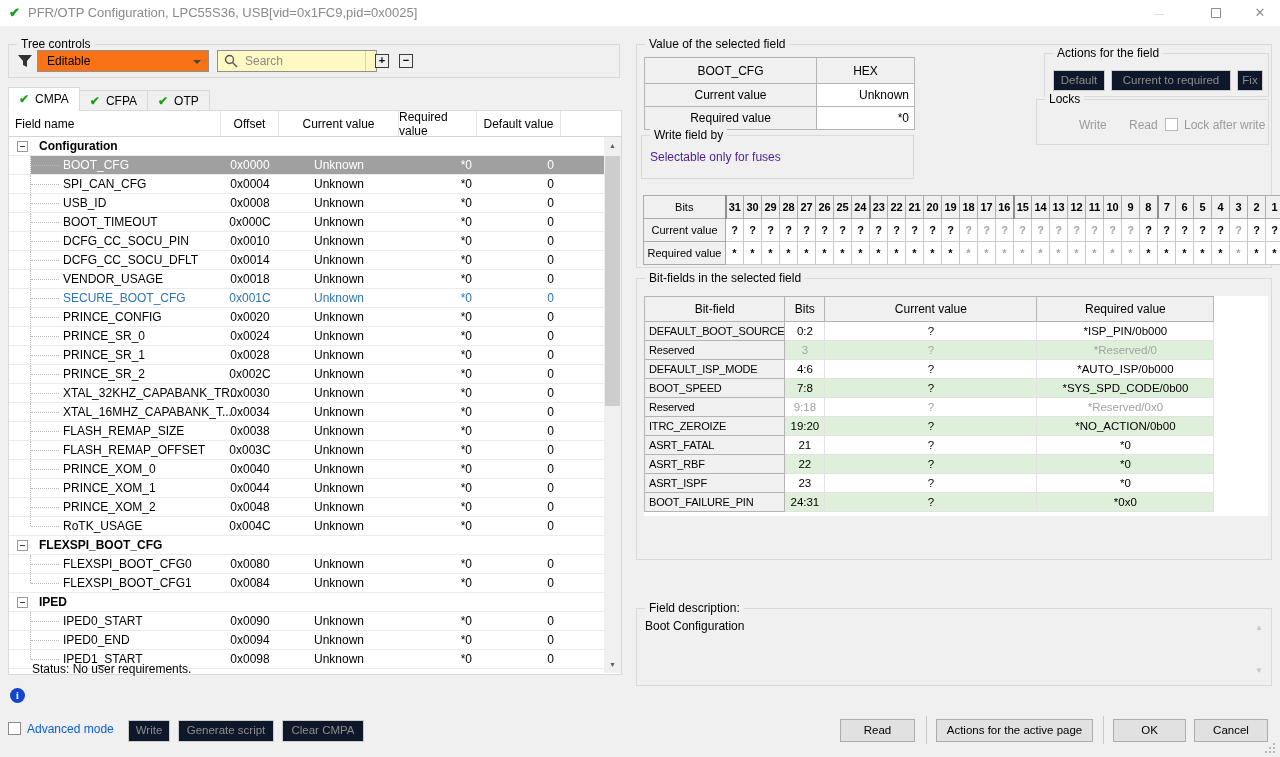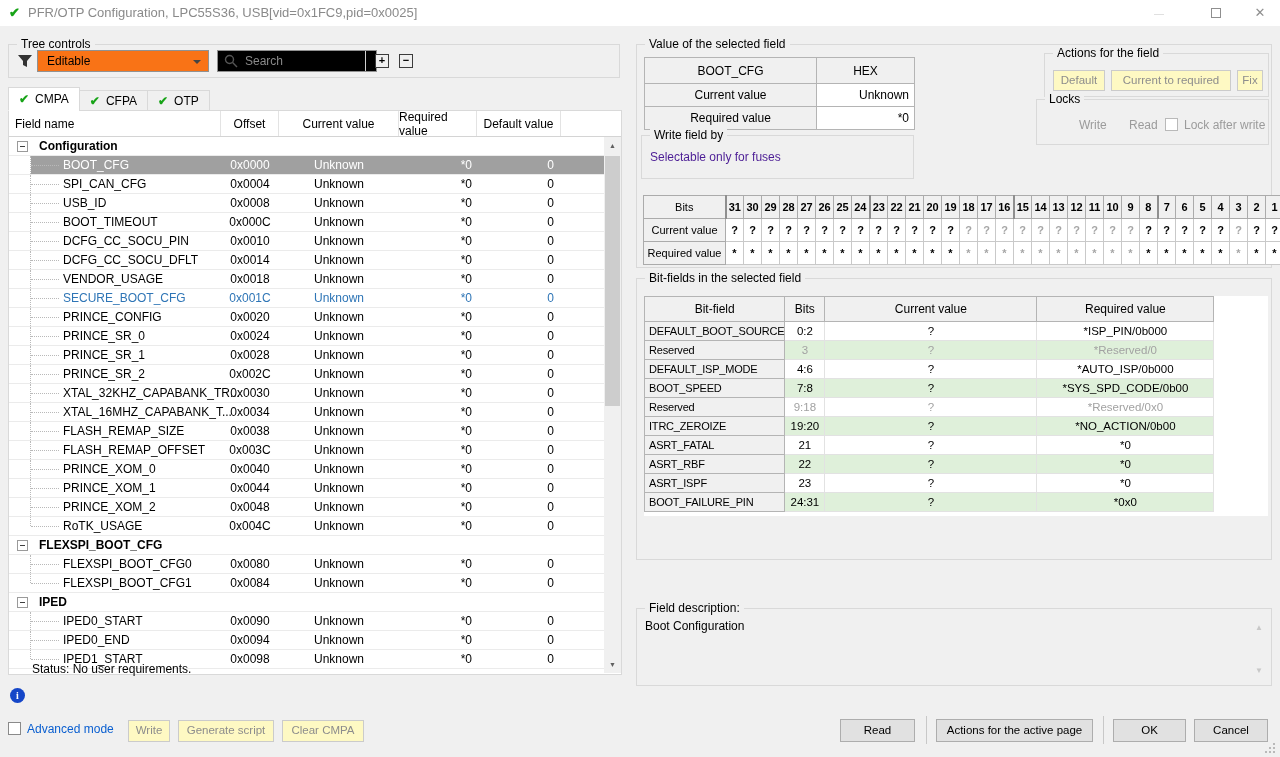--- a/index.html
+++ b/index.html
@@ -23,21 +23,21 @@
 
   
   .groupbox{position:absolute;border:1px solid #d9d9d9}
   .gb-label{position:absolute;top:-8px;left:8px;background:#f0f0f0;padding:0 4px;line-height:15px;white-space:nowrap}
 
   
   #gb-tree{left:8px;top:44px;width:612px;height:34px}
   .funnel{position:absolute;left:8px;top:8px}
   .combo{position:absolute;left:28px;top:5px;width:172px;height:22px;background:#f97316;border:1px solid #919191;line-height:20px;padding-left:9px}
   .combo .chev{position:absolute;right:7px;top:9px;width:0;height:0;border-left:4px solid transparent;border-right:4px solid transparent;border-top:4px solid #444}
-  .searchbox{position:absolute;left:208px;top:5px;width:160px;height:22px;background:#000000;border:1px solid #919191}
+  .searchbox{position:absolute;left:208px;top:5px;width:160px;height:22px;background:#fef9c3;border:1px solid #919191}
   .searchbox .ph{position:absolute;left:27px;top:0;line-height:20px;color:#8a8a8a}
   .vsep-sm{position:absolute;left:356px;top:6px;height:20px;border-left:1px solid #d0d0d0}
   .mini-btn{position:absolute;top:9px;width:14px;height:14px;border:1px solid #3c3c3c;background:#f0f0f0;
             text-align:center;line-height:11px;font-size:11px;font-weight:bold;color:#000}
   #btn-expand{left:366px}#btn-collapse{left:390px}
 
   
   .tabs{position:absolute;left:8px;top:87px;height:24px;display:flex;align-items:flex-end;z-index:5}
   .tab{height:21px;background:#f0f0f0;border:1px solid #d9d9d9;display:flex;align-items:center;gap:6px;
        padding:0 10px;margin-right:-1px;white-space:nowrap}
@@ -81,21 +81,21 @@
   .valtable{position:absolute;left:7px;top:12px}
   .valtable th{width:172px;height:26px;background:#f0f0f0;border:1px solid #b4b4b4;font-weight:normal}
   .valtable th.fmt{width:98px}
   .valtable td{height:23px;border:1px solid #b4b4b4}
   .valtable td.lbl{background:#f0f0f0;text-align:center}
   .valtable td.val{background:#fff;text-align:right;padding-right:5px}
 
   #gb-actions{left:407px;top:8px;width:225px;height:44px}
   .btn{position:absolute;height:21px;background:#e1e1e1;border:1px solid #adadad;text-align:center;
        font-size:11.5px;line-height:19px;white-space:nowrap}
-  .btn.disabled{background:#fef9c3;border-color:#cbcbcb;color:#8d8d8d}
+  .btn.disabled{background:#0f172a;border-color:#cbcbcb;color:#8d8d8d}
   #btn-default{left:8px;top:16px;width:52px}
   #btn-ctr{left:66px;top:16px;width:120px}
   #btn-fix{left:192px;top:16px;width:26px}
 
   #gb-locks{left:399px;top:54px;width:233px;height:46px}
   .lock-lbl{position:absolute;top:18px;color:#9b9b9b}
   #lk-write{left:42px}#lk-read{left:92px}
   .checkbox{position:absolute;width:13px;height:13px;background:#fff;border:1px solid #8a8a8a}
   .checkbox.disabled{border-color:#b9b9b9}
   #lk-box{left:128px;top:18px}

